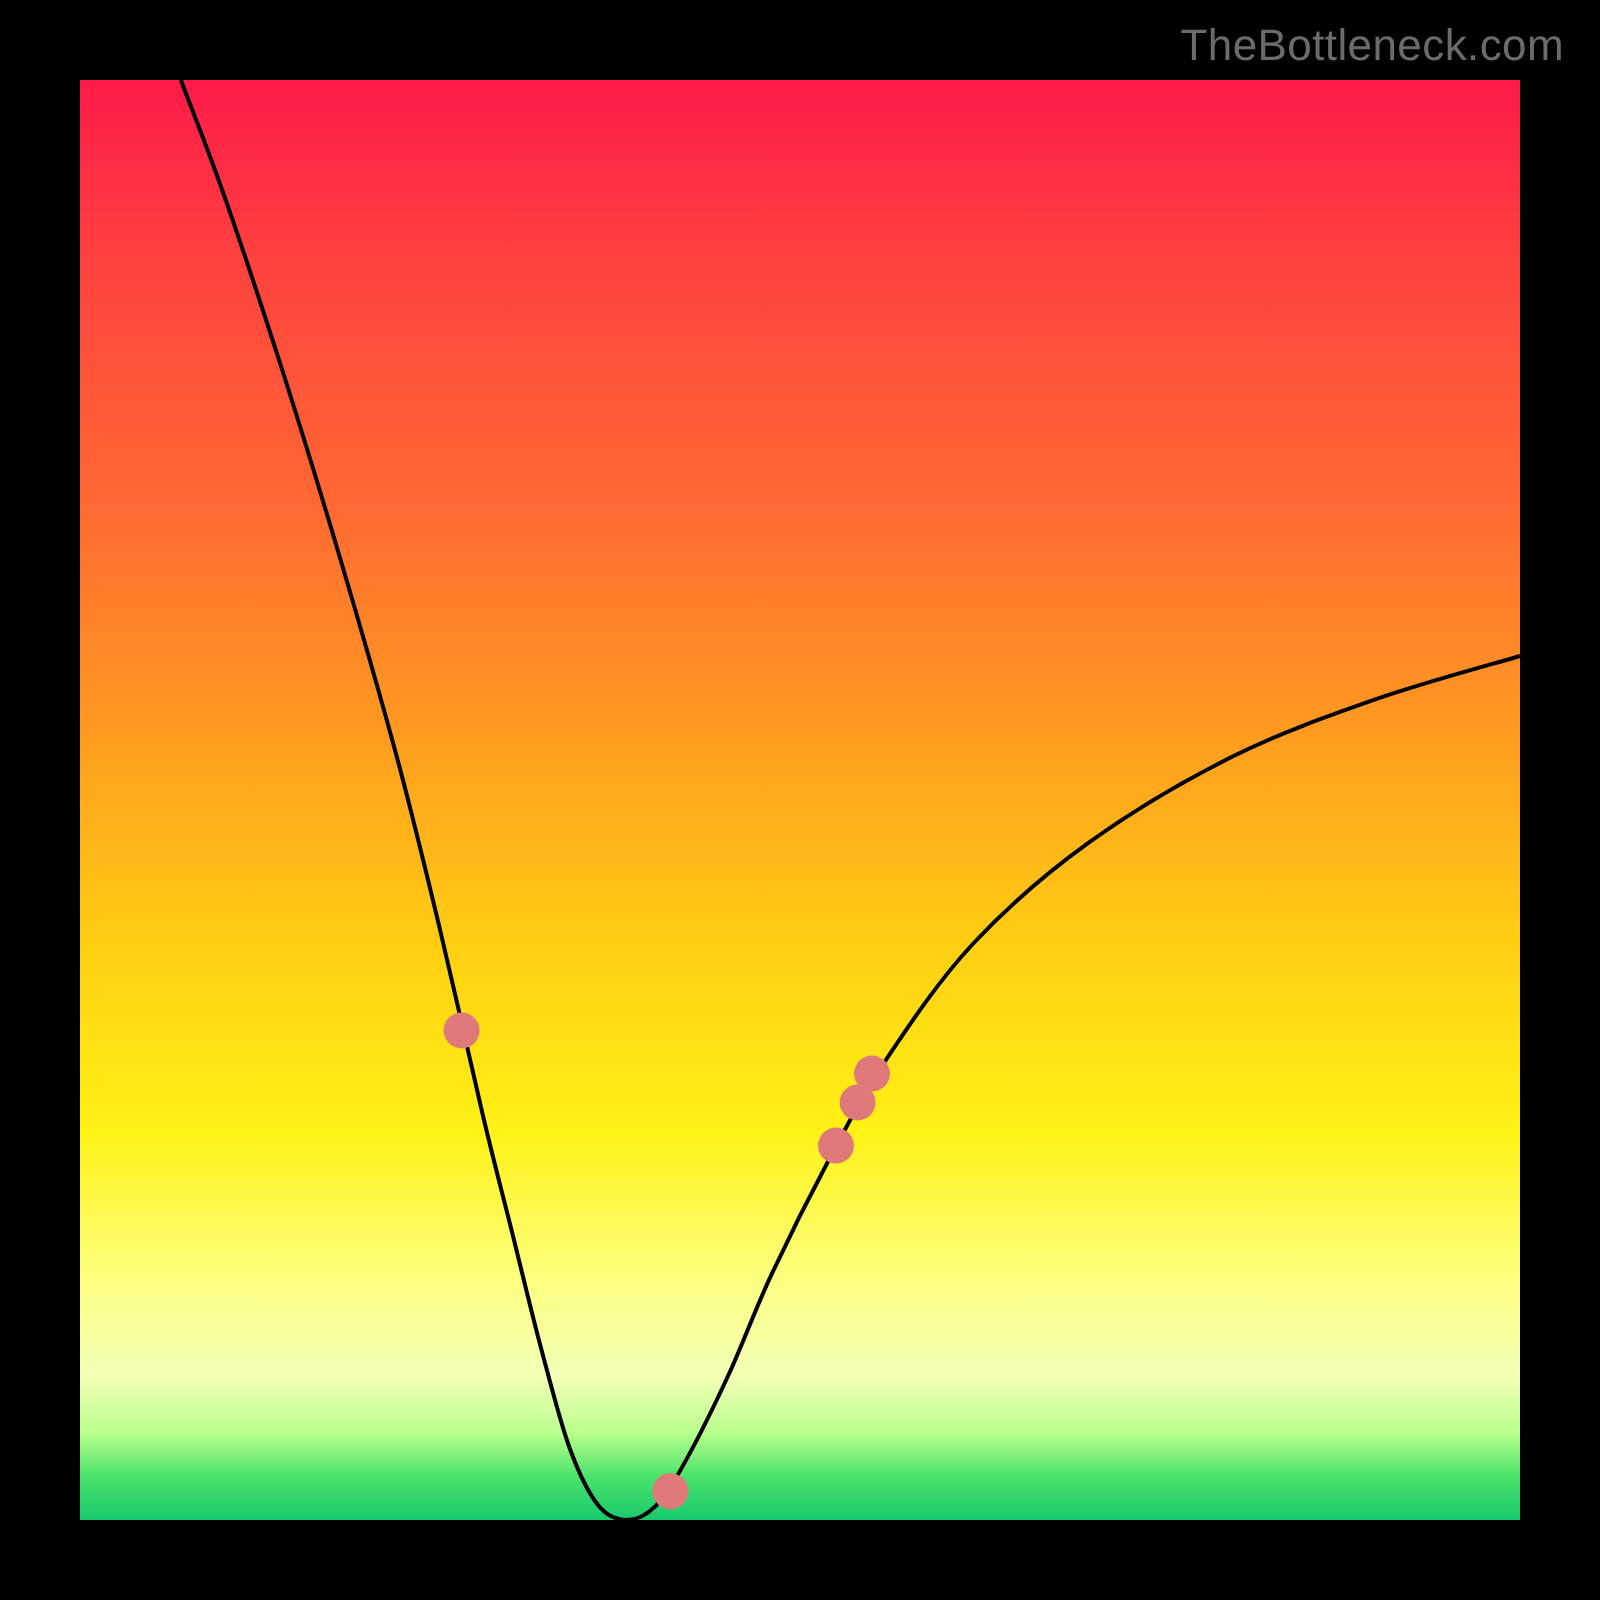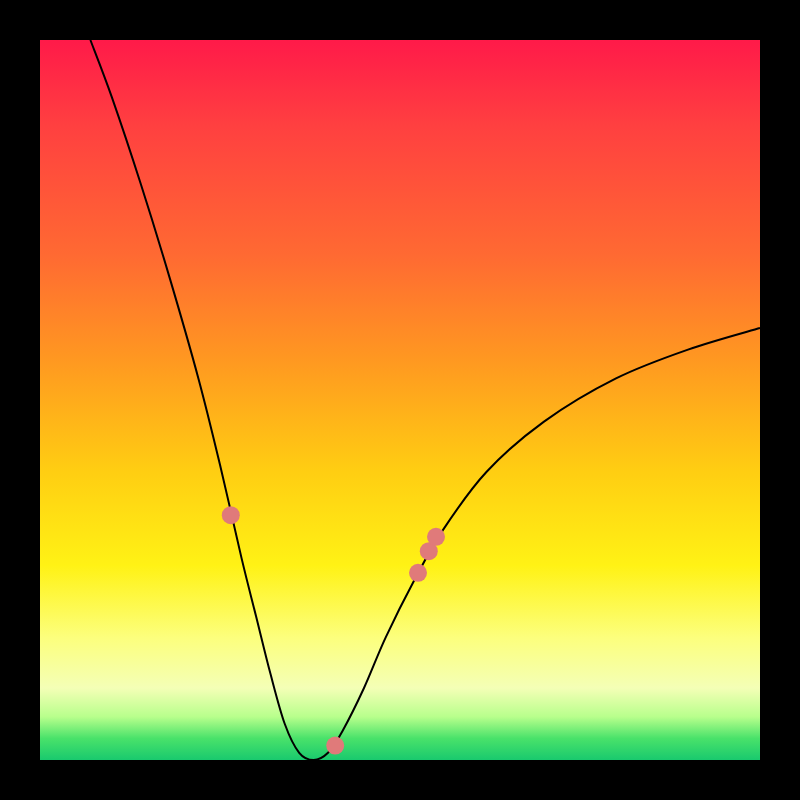--- a/index.html
+++ b/index.html
@@ -68,20 +68,21 @@
     font-size: 22px;
     font-weight: 500;
     letter-spacing: 0.2px;
     user-select: none;
   }
 </style>
 </head>
 <body>
 
 <div class="frame">
+  <div class="watermark">TheBottleneck.com</div>
 
   <div class="plot-area">
     <svg viewBox="0 0 720 720">
       <path class="curve" d="M 50.400000000000006 0 C 54.00000000000001 9.600000000000003, 63.6 33.60000000000002, 72 57.60000000000002 C 80.4 81.60000000000002, 91.20000000000002 114.00000000000001, 100.80000000000001 144 C 110.4 174, 120 205.19999999999996, 129.6 237.59999999999997 C 139.2 269.99999999999994, 150 307.2, 158.4 338.4 C 166.8 369.59999999999997, 172.8 394.8, 180 424.8 C 187.2 454.8, 195.60000000000002 493.2, 201.60000000000002 518.4 C 207.60000000000002 543.6, 211.2 556.8, 216 576 C 220.8 595.2, 225.6 615.6, 230.4 633.6 C 235.20000000000002 651.6, 240 670.8, 244.8 684 C 249.60000000000002 697.2, 254.39999999999998 706.8, 259.2 712.8 C 264 718.8, 268.8 720, 273.6 720 C 278.40000000000003 720, 283.2 717.5999999999999, 288 712.8 C 292.8 708, 296.4 702, 302.4 691.2 C 308.4 680.4000000000001, 316.8 663.6, 324 648 C 331.2 632.4, 337.19999999999993 615.6, 345.59999999999997 597.6 C 354 579.6, 364.8 558, 374.40000000000003 540 C 384.00000000000006 522, 391.20000000000005 507.6, 403.20000000000005 489.6 C 415.20000000000005 471.6, 429.6 450, 446.4 432 C 463.19999999999993 414, 482.3999999999999 397.20000000000005, 503.99999999999994 381.6 C 525.5999999999999 366, 552 350.4, 576 338.4 C 600 326.4, 624 318, 648 309.6 C 672 301.20000000000005, 708 291.6, 720 288"></path>
       <g>
           <circle cx="190.8" cy="475.2" r="9" class="marker"></circle>
           <line x1="198.00000000000003" y1="504" x2="212.39999999999998" y2="561.6" stroke="#e07a7a" stroke-width="18" stroke-linecap="round" class="pill"></line>
           <line x1="216" y1="576" x2="223.2" y2="604.8" stroke="#e07a7a" stroke-width="18" stroke-linecap="round" class="pill"></line>
           <line x1="226.8" y1="619.2" x2="237.60000000000002" y2="662.4" stroke="#e07a7a" stroke-width="18" stroke-linecap="round" class="pill"></line>
           <line x1="241.20000000000002" y1="676.8" x2="255.6" y2="705.6" stroke="#e07a7a" stroke-width="18" stroke-linecap="round" class="pill"></line>

